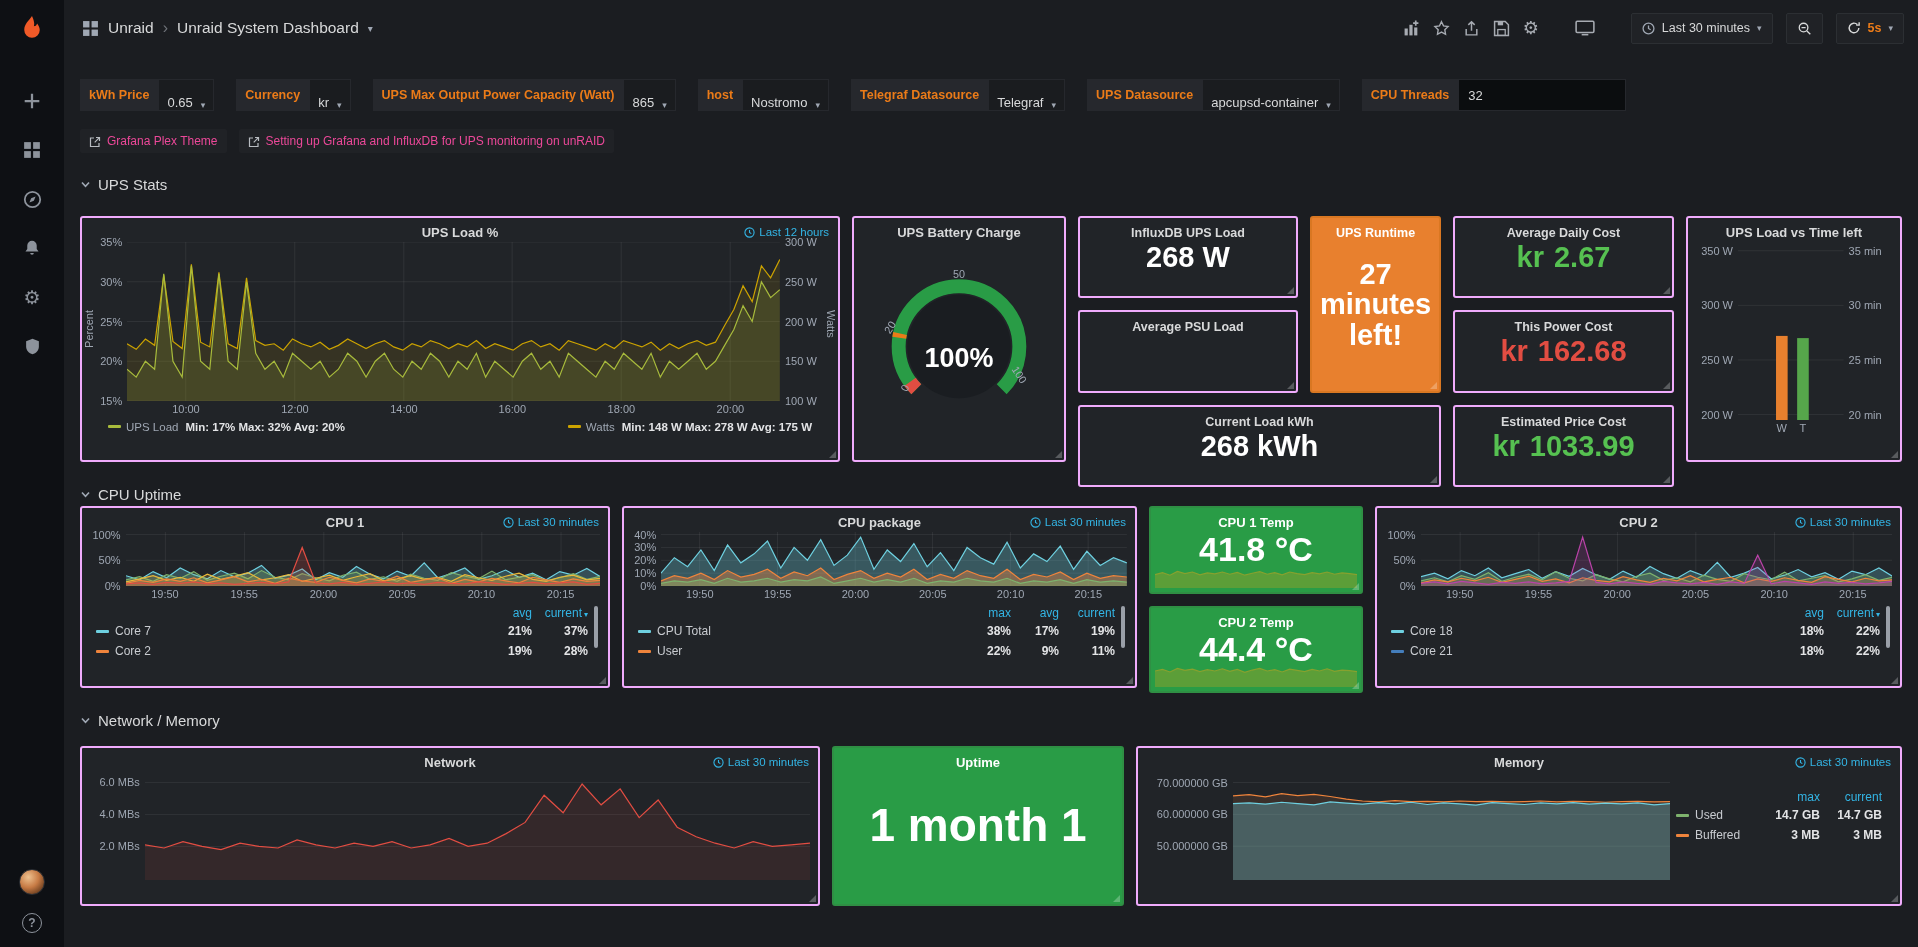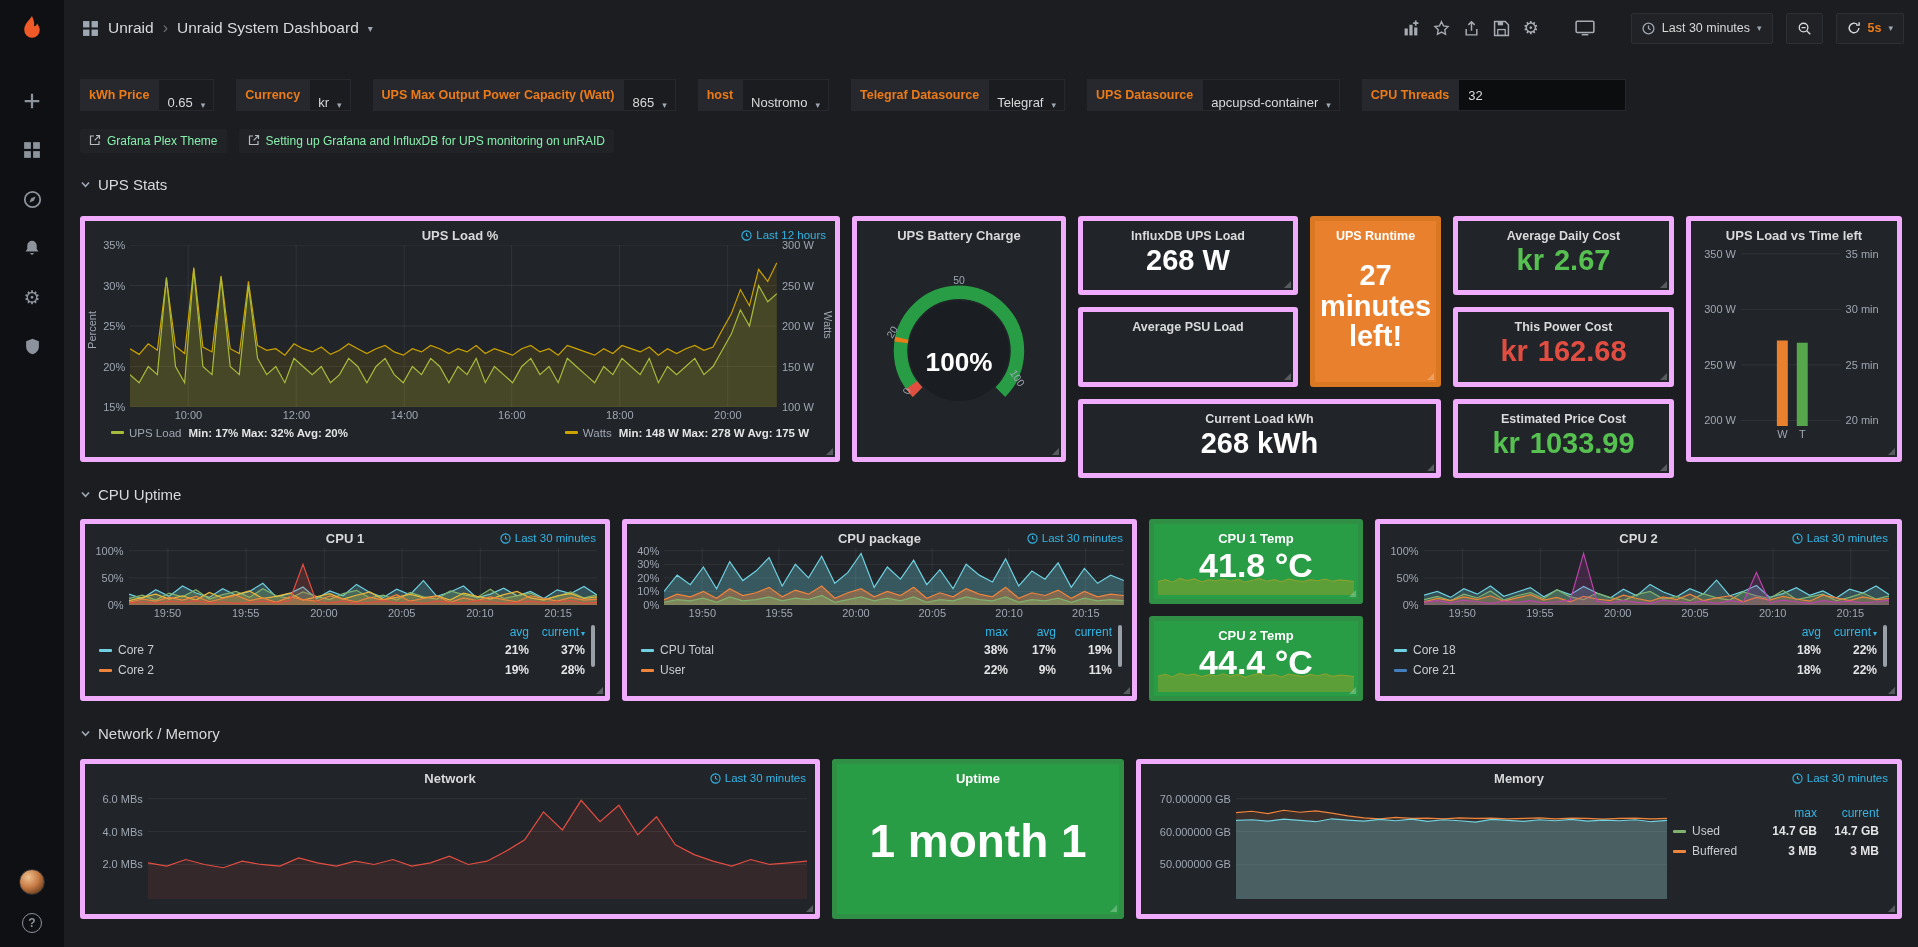--- a/index.html
+++ b/index.html
@@ -28,31 +28,31 @@
 .nav-chip .refresh-val{color:#eb7b18;font-weight:700}
 .chip-caret{color:#9fa7b3;font-size:9px}
 .nav-gap{width:10px}
 
 .vars-row{display:flex;align-items:center;gap:22px;padding:20px 16px 0;height:58px}
 .var-chip{display:flex;align-items:stretch;height:32px}
 .var-label{background:#26282d;color:#eb7b18;font-weight:700;font-size:12.5px;display:flex;align-items:center;padding:0 9px;white-space:nowrap}
 .var-value{background:#1a1c1f;border:1px solid #26282d;color:#d8d9da;font-size:13px;display:flex;align-items:flex-end;gap:8px;padding:0 8px;white-space:nowrap;cursor:pointer}
 .var-input{background:#0b0d0f;border:1px solid #26282d;color:#d8d9da;font-size:13px;width:168px;height:32px;padding:0 9px;font-family:"Liberation Sans",sans-serif}
 .links-row{display:flex;gap:12px;padding:14px 16px 0;height:40px;align-items:center}
-.dash-link{display:flex;align-items:flex-start;gap:6px;background:#202226;color:#86efac;font-size:12px;padding:5px 9px;border-radius:2px;cursor:pointer;white-space:nowrap}
+.dash-link{display:flex;align-items:flex-end;gap:6px;background:#202226;color:#ec4899;font-size:12px;padding:5px 9px;border-radius:2px;cursor:pointer;white-space:nowrap}
 .dash-link svg{color:#b7bbc0}
 
 .dashboard{flex:1;padding:0 16px;min-height:0}
 .section-header{display:flex;align-items:center;gap:7px;height:24px;font-size:15px;font-weight:500;color:#d8d9da;cursor:pointer}
 .sh-1{margin-top:18px}.sh-2{margin-top:20px}.sh-3{margin-top:20px}
 .row-panels{display:flex;gap:12px}
 .row-ups{height:246px;margin-top:20px}
-.row-cpu{height:182px;margin-top:13px}
+.row-cpu{height:182px;margin-top:0}
 .row-net{height:160px;margin-top:14px}
-.panel{background:#212428;border:5px solid #f0abfc;border-radius:3px;position:relative;display:flex;flex-direction:column;padding:4px 8px 15px;min-width:0}
+.panel{background:#212428;border:2px solid #f0abfc;border-radius:3px;position:relative;display:flex;flex-direction:column;padding:4px 8px 24px;min-width:0}
 .panel::after{content:"";position:absolute;right:2px;bottom:2px;border-left:7px solid transparent;border-bottom:7px solid rgba(255,255,255,.25)}
 .panel-title{text-align:center;font-size:13px;font-weight:600;color:#d8d9da;padding:3px 0 2px;flex:none;cursor:pointer}
 .time-badge{position:absolute;top:8px;right:9px;color:#33b5e5;font-size:11.5px;display:flex;gap:4px;align-items:center;cursor:pointer;z-index:2}
 .panel.green{background:#299c46;border-color:#2f8f44}
 .panel.orange{background:#e8802e;border-color:#d97722}
 .panel.green .panel-title,.panel.orange .panel-title{color:#fff}
 .stat-value{flex:1;display:flex;align-items:center;justify-content:center;font-weight:700;color:#fff;font-size:30px;line-height:1.05;text-align:center}
 .stat-value.big{font-size:34px}
 .stat-value.multi{font-size:25px;padding:0 6px}
 .stat-value.money{gap:10px}

